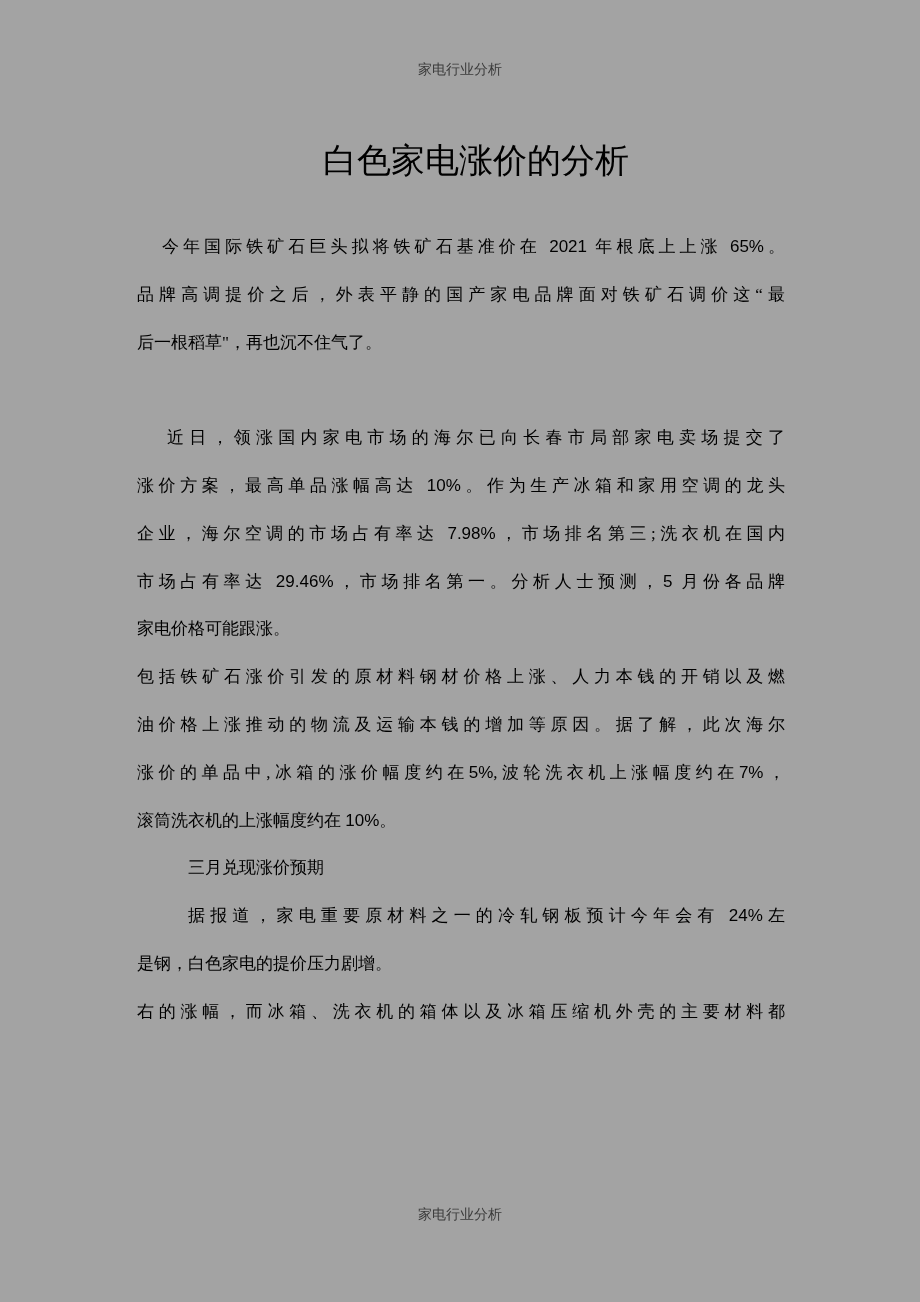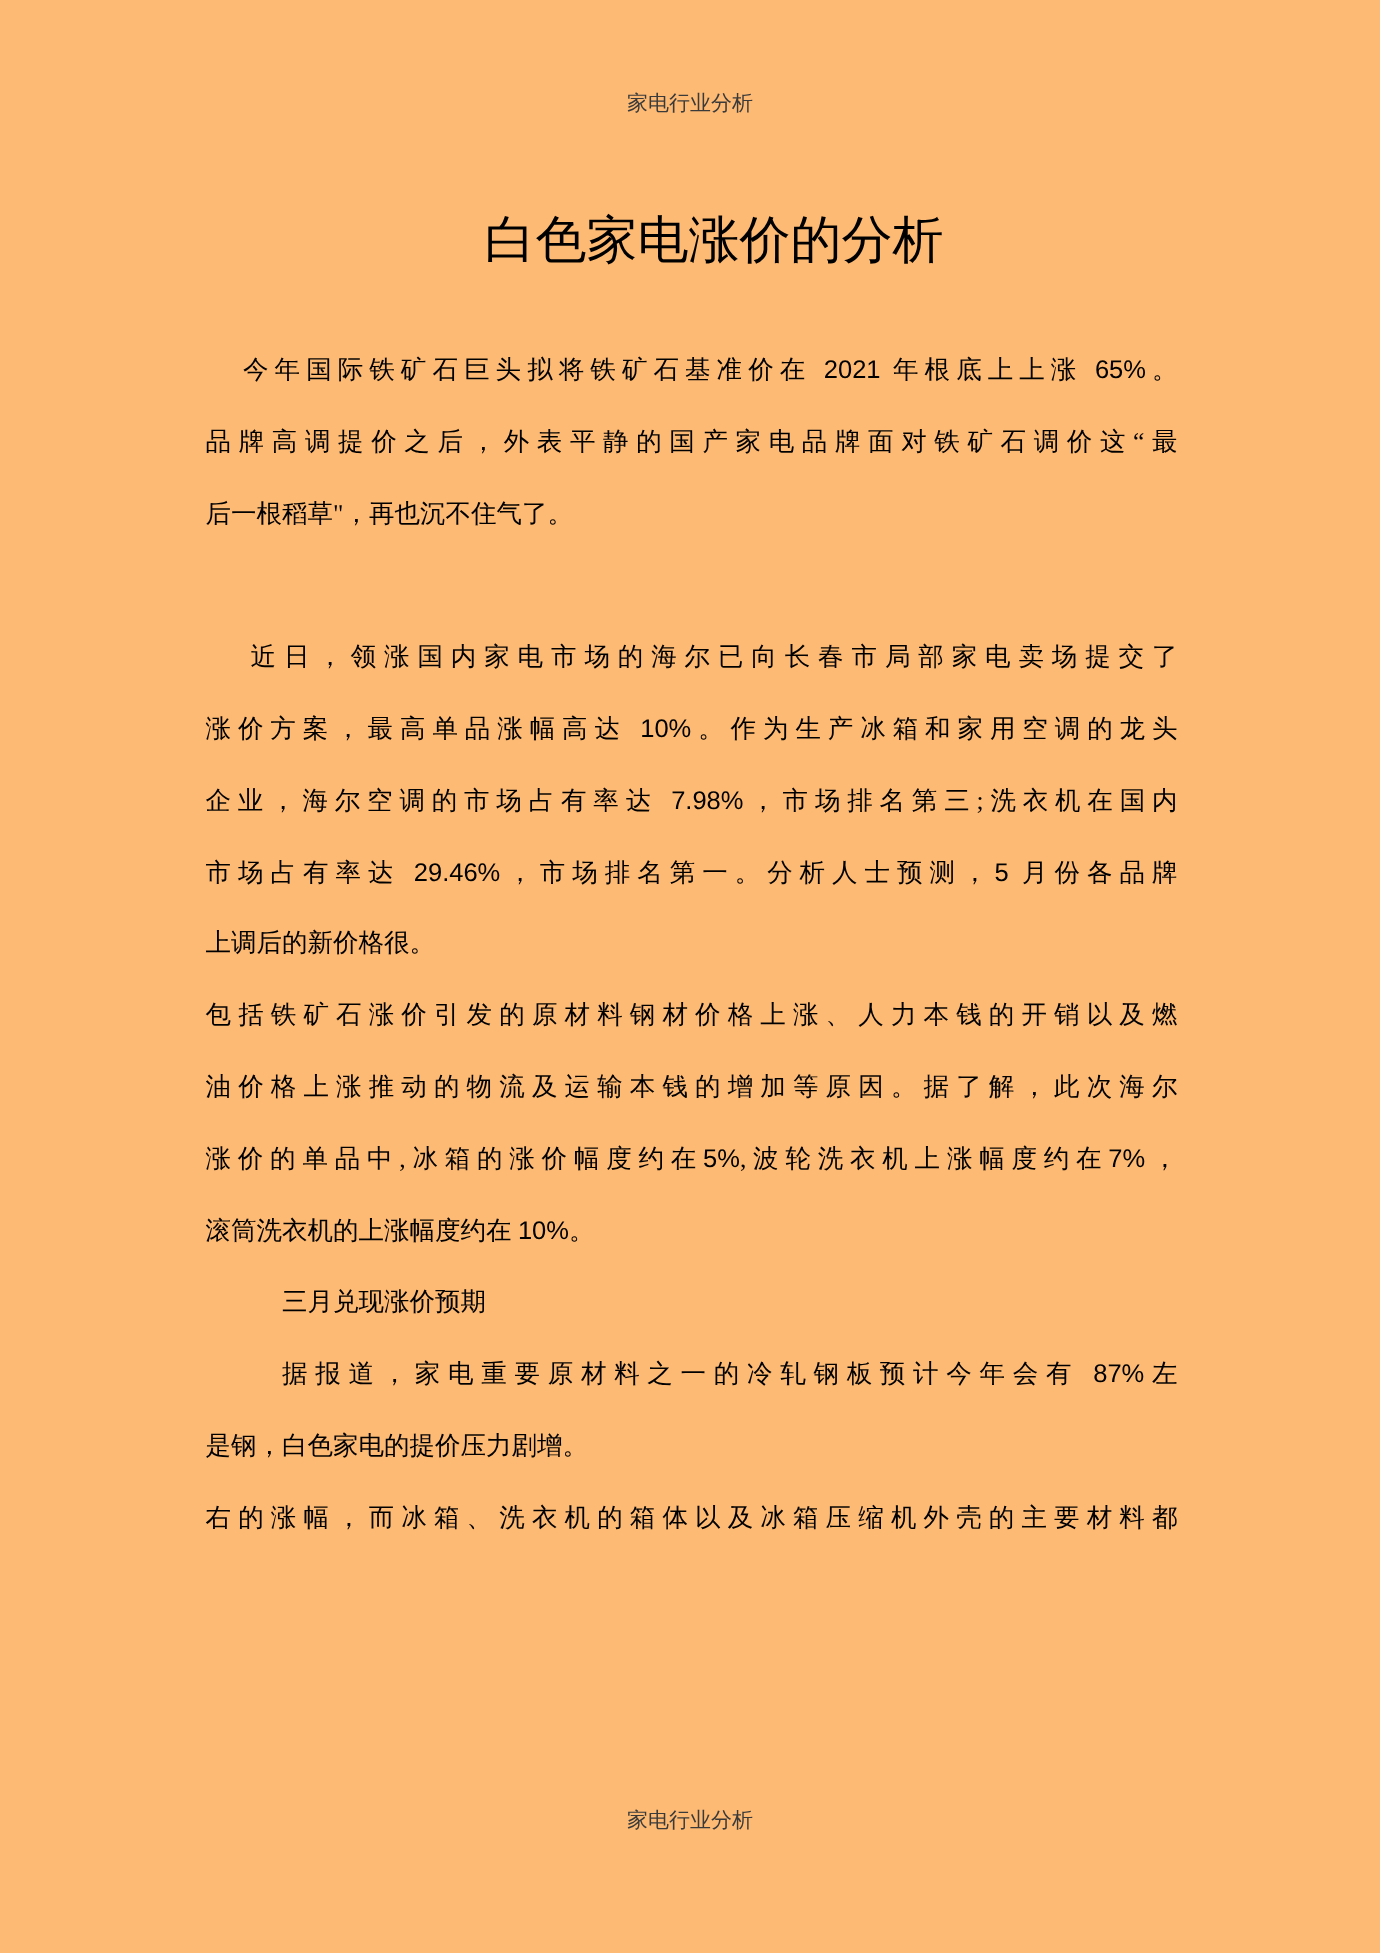--- a/index.html
+++ b/index.html
@@ -1,20 +1,20 @@
 <!DOCTYPE html>
 <html><head>
 <meta charset="utf-8">
 <style>
   html,body{margin:0;padding:0;background:#ffffff;}
   .page{
     position:relative;
     width:920px;
     height:1302px;
-    background:#fdba74;
+    background:#a3a3a3;
     overflow:hidden;
     color:#000000;
     font-family:"Liberation Serif","DejaVu Serif",serif;
   }
   .hdr{
     position:absolute;
     top:62px;left:0;width:100%;
     text-align:center;
     font-size:14px;
     color:#3a3a3a;
@@ -69,26 +69,26 @@
 
   <div class="content">
     <div class="line j in1">今年国际铁矿石巨头拟将铁矿石基准价在 <span class="num">2021</span> 年根底上上涨 <span class="num">65%</span>。</div>
     <div class="line j">品牌高调提价之后，外表平静的国产家电品牌面对铁矿石调价这“最</div>
     <div class="line">后一根稻草"，再也沉不住气了。</div>
     <div class="line"></div>
     <div class="line j in2">近日，领涨国内家电市场的海尔已向长春市局部家电卖场提交了</div>
     <div class="line j">涨价方案，最高单品涨幅高达 <span class="num">10%</span>。作为生产冰箱和家用空调的龙头</div>
     <div class="line j">企业，海尔空调的市场占有率达 <span class="num">7.98%</span>，市场排名第三;洗衣机在国内</div>
     <div class="line j">市场占有率达 <span class="num">29.46%</span>，市场排名第一。分析人士预测，<span class="num">5</span> 月份各品牌</div>
-    <div class="line">上调后的新价格很。</div>
+    <div class="line">家电价格可能跟涨。</div>
     <div class="line j">包括铁矿石涨价引发的原材料钢材价格上涨、人力本钱的开销以及燃</div>
     <div class="line j">油价格上涨推动的物流及运输本钱的增加等原因。据了解，此次海尔</div>
     <div class="line j">涨价的单品中,冰箱的涨价幅度约在<span class="num">5%</span>,波轮洗衣机上涨幅度约在<span class="num">7%</span>，</div>
     <div class="line">滚筒洗衣机的上涨幅度约在 <span class="num">10%</span>。</div>
     <div class="line in3">三月兑现涨价预期</div>
-    <div class="line j in3">据报道，家电重要原材料之一的冷轧钢板预计今年会有 <span class="num">87%</span>左</div>
+    <div class="line j in3">据报道，家电重要原材料之一的冷轧钢板预计今年会有 <span class="num">24%</span>左</div>
     <div class="line">是钢，白色家电的提价压力剧增。</div>
     <div class="line j">右的涨幅，而冰箱、洗衣机的箱体以及冰箱压缩机外壳的主要材料都</div>
   </div>
 
   <div class="ftr">家电行业分析</div>
 
 </div>
 
 </body></html>

